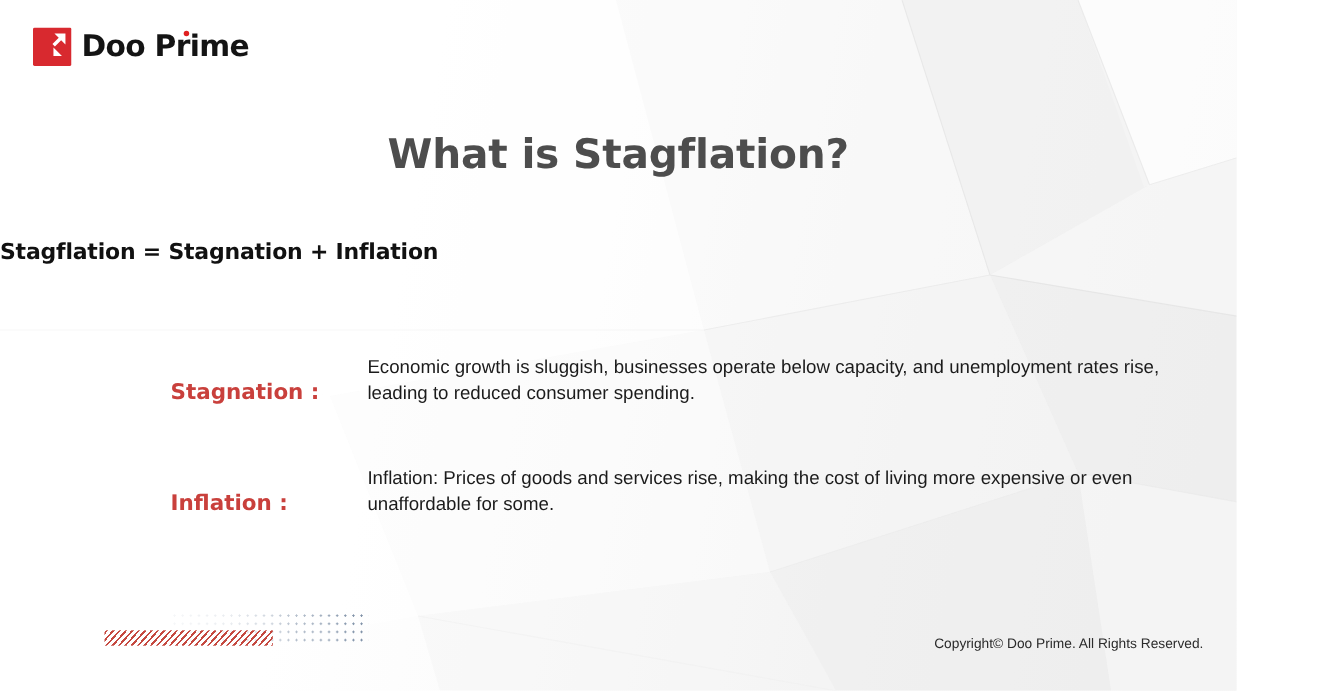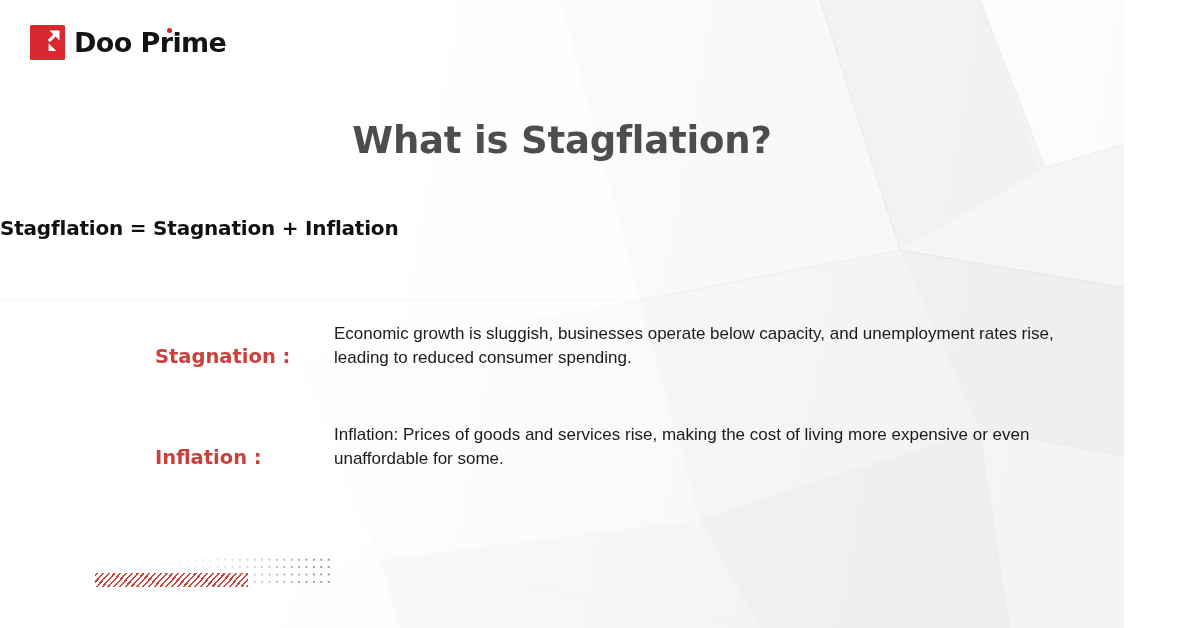--- a/index.html
+++ b/index.html
@@ -229,14 +229,15 @@
       <div class="def-desc">Inflation: Prices of goods and services rise, making the cost of living more expensive or even unaffordable for some.</div>
     </div>
 
   </div>
 
   <div class="deco">
     <div class="deco-dots"></div>
     <div class="deco-bar"></div>
   </div>
 
+  <div class="copyright">Copyright© Doo Prime. All Rights Reserved.</div>
 
 </div>
 
 </body></html>

